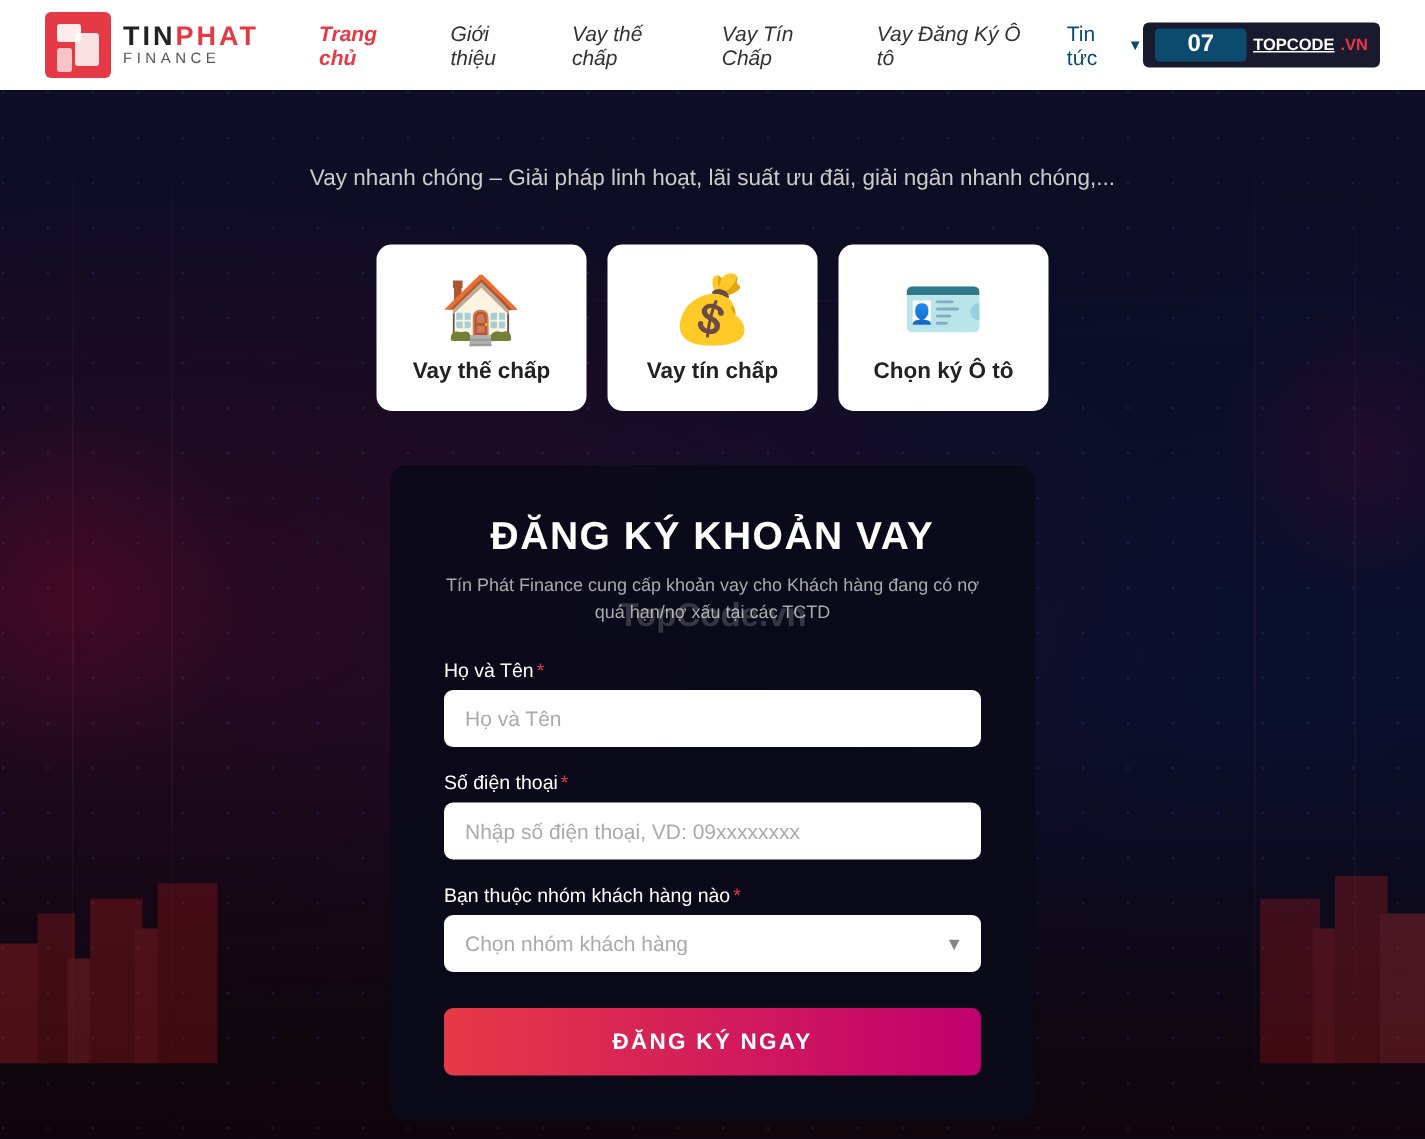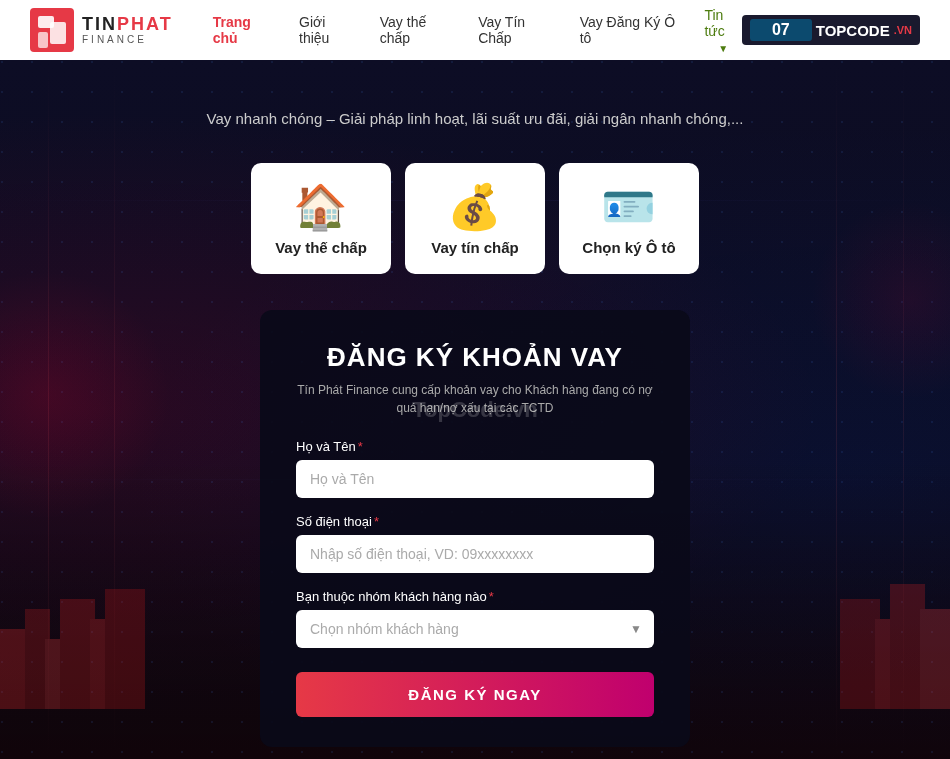--- a/index.html
+++ b/index.html
@@ -58,34 +58,34 @@
       display: flex;
       align-items: center;
       gap: 28px;
       flex: 1;
     }
     .nav a {
       text-decoration: none;
       font-size: 14px;
       color: #333;
       font-weight: 500;
+      font-style: italic;
     }
     .nav a.active {
       color: #e63946;
       font-weight: 700;
     }
     .nav-dropdown {
       display: flex;
       align-items: center;
       gap: 4px;
       font-size: 14px;
-      color: #4d7c0f;
+      color: #0c4a6e;
       font-weight: 500;
       cursor: pointer;
-      flex-direction: column;
     }
     .nav-dropdown span.arrow { font-size: 10px; }
     .topcode-badge {
       display: flex;
       align-items: center;
       background: #1a1a2e;
       border-radius: 4px;
       padding: 4px 8px;
       gap: 4px;
       margin-left: auto;
@@ -93,22 +93,23 @@
     .topcode-badge-num {
       background: #0c4a6e;
       color: #fff;
       font-size: 16px;
       font-weight: 900;
       padding: 2px 22px;
       border-radius: 3px;
     }
     .topcode-badge-text {
       color: #fff;
-      font-size: 15px;
+      font-size: 11px;
       font-weight: 700;
+      text-decoration: underline;
     }
     .topcode-badge-dot {
       color: #e63946;
       font-size: 11px;
       font-weight: 700;
       text-align: right;
     }
 
     
     .hero {

